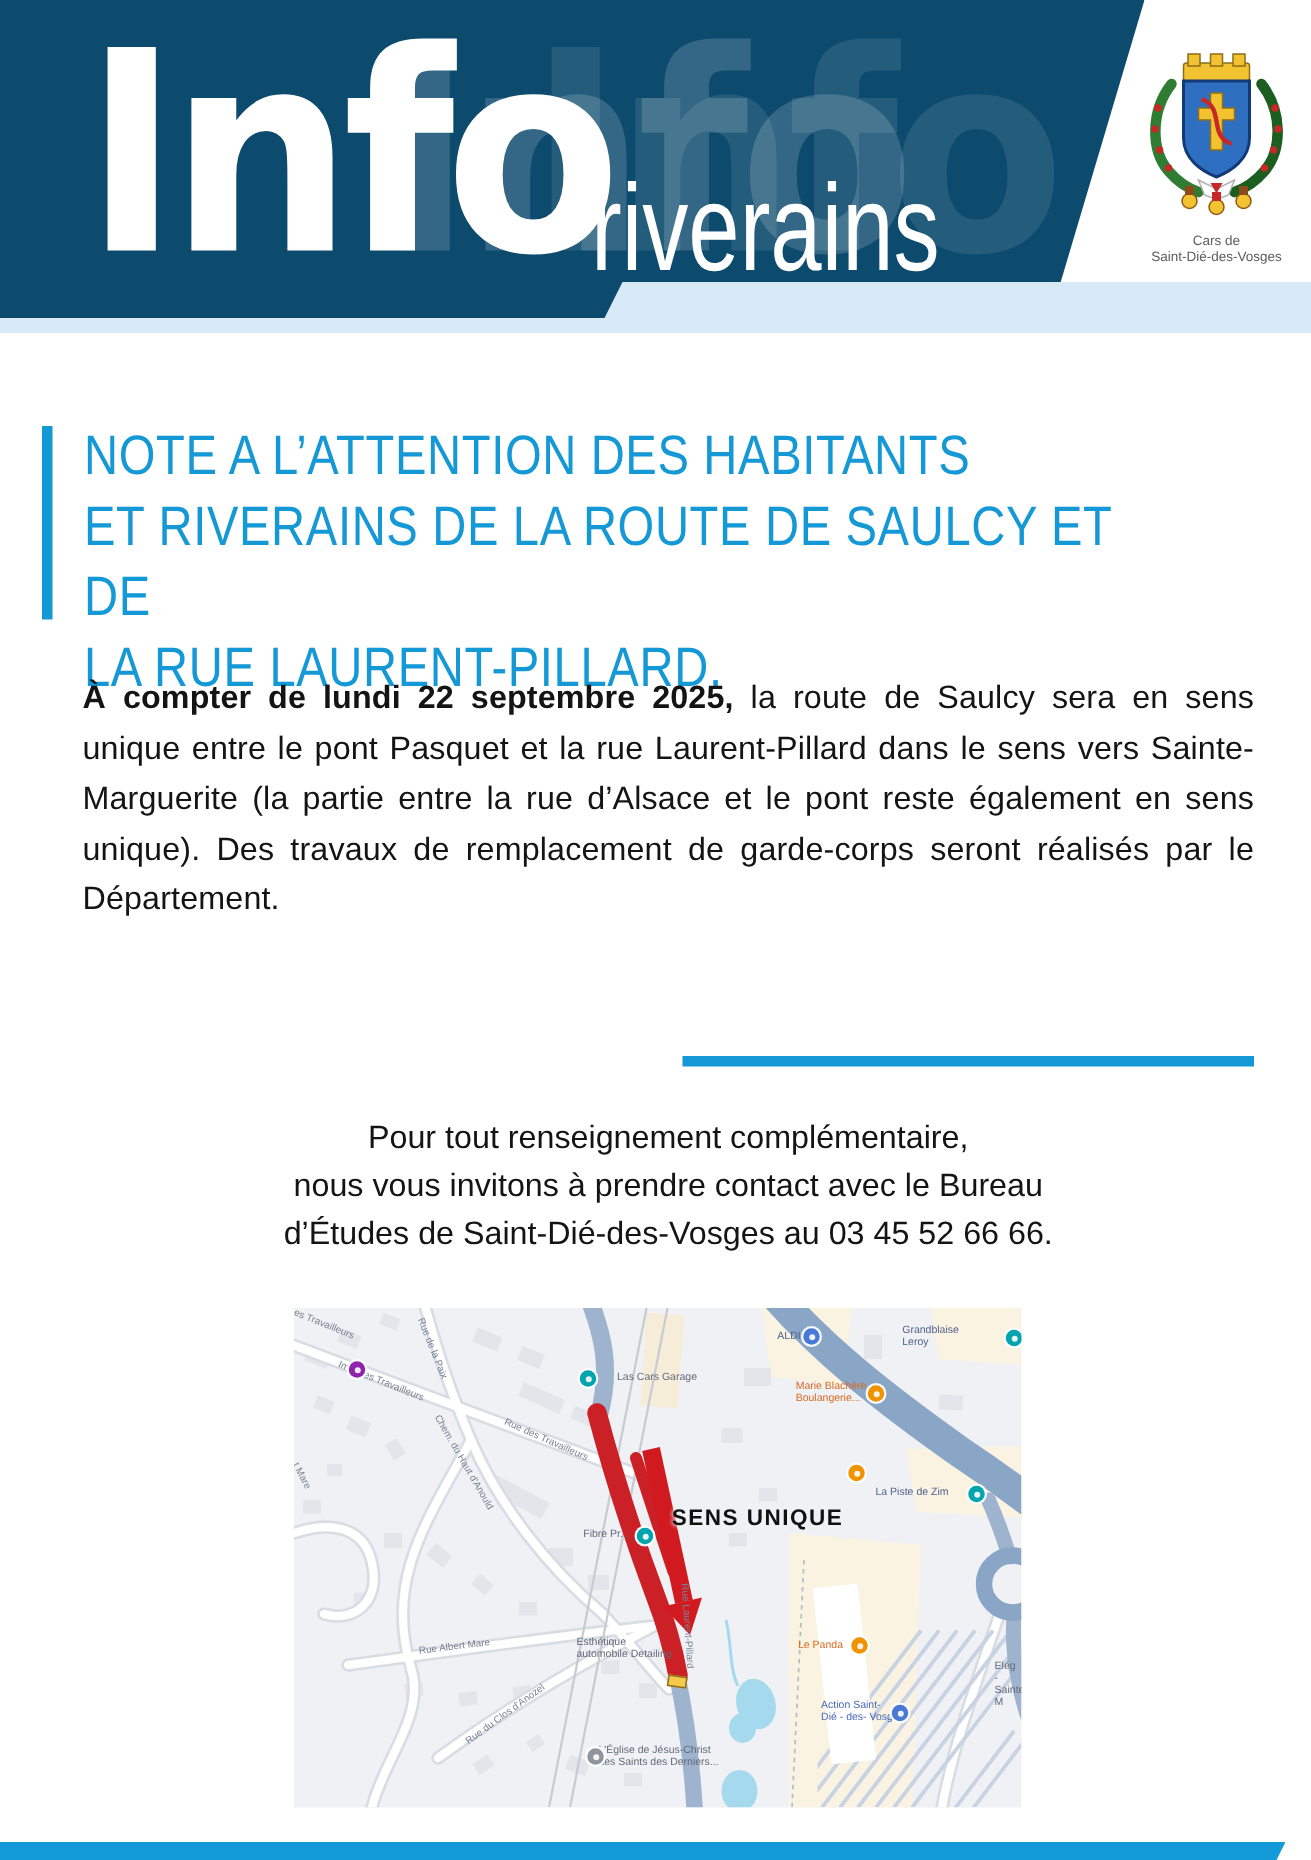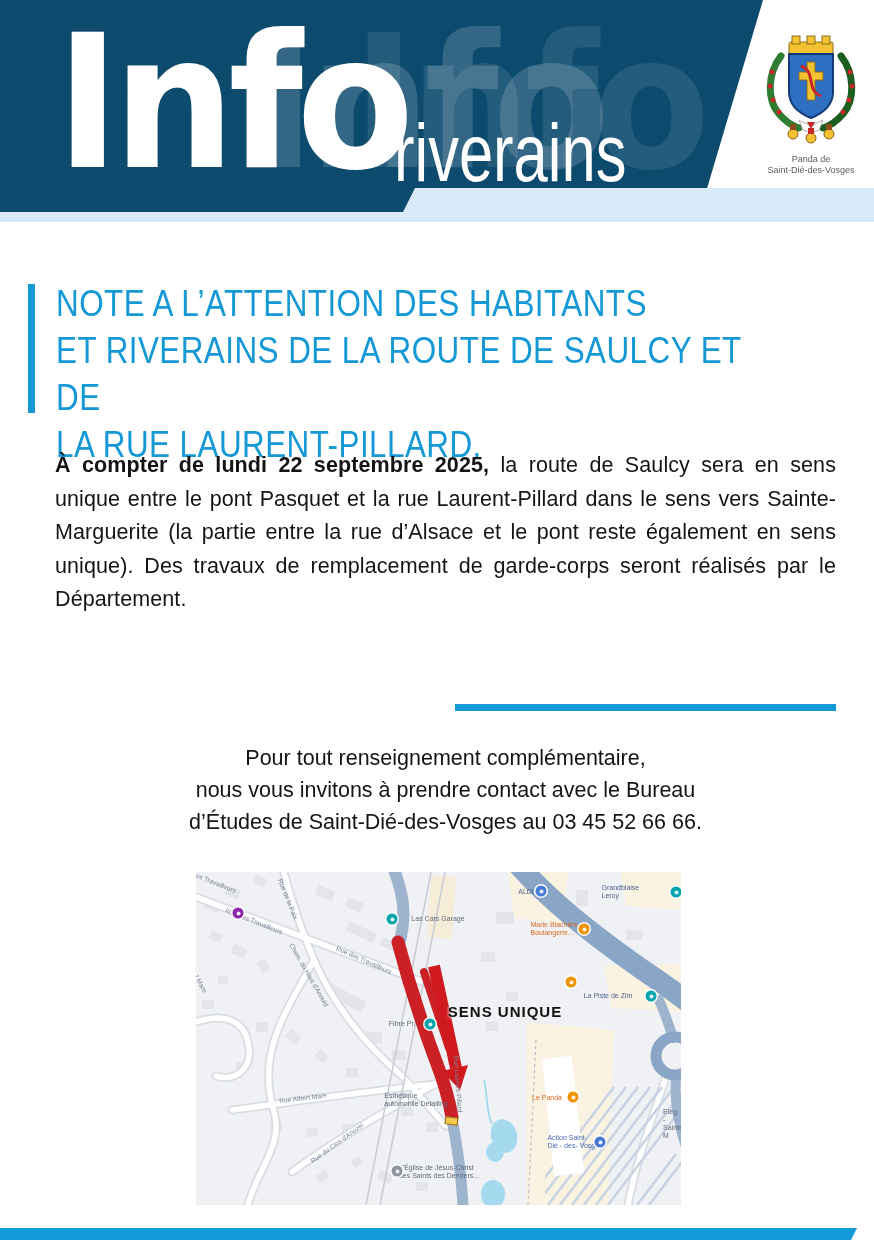--- a/index.html
+++ b/index.html
@@ -96,21 +96,21 @@
 
       <path d="M40,86 L52,92 L64,86 L60,96 L52,99 L44,96 Z" fill="#fff" stroke="#b0b0b0"></path>
       <path d="M48,88 L56,88 L52,95 Z" fill="#c62828"></path>
       <circle cx="34" cy="100" r="5" fill="#f2c231" stroke="#8d5a1a"></circle>
       <circle cx="52" cy="104" r="5" fill="#f2c231" stroke="#8d5a1a"></circle>
       <circle cx="70" cy="100" r="5" fill="#f2c231" stroke="#8d5a1a"></circle>
       <rect x="31" y="90" width="6" height="6" fill="#8d4a1a"></rect>
       <rect x="49" y="94" width="6" height="6" fill="#c62828"></rect>
       <rect x="67" y="90" width="6" height="6" fill="#8d4a1a"></rect>
     </svg>
-    <div id="logo-caption">Panda de
+    <div id="logo-caption">Cars de
 Saint-Dié-des-Vosges</div>
   </div>
 
   <div id="title-bar" style="background: rgb(21, 152, 214);"></div>
   <div id="title" style="color: rgb(21, 152, 214);">
     <div>NOTE A L’ATTENTION DES HABITANTS</div>
     <div>ET RIVERAINS DE LA ROUTE DE SAULCY ET DE</div>
     <div>LA RUE LAURENT-PILLARD.</div>
   </div>
 

